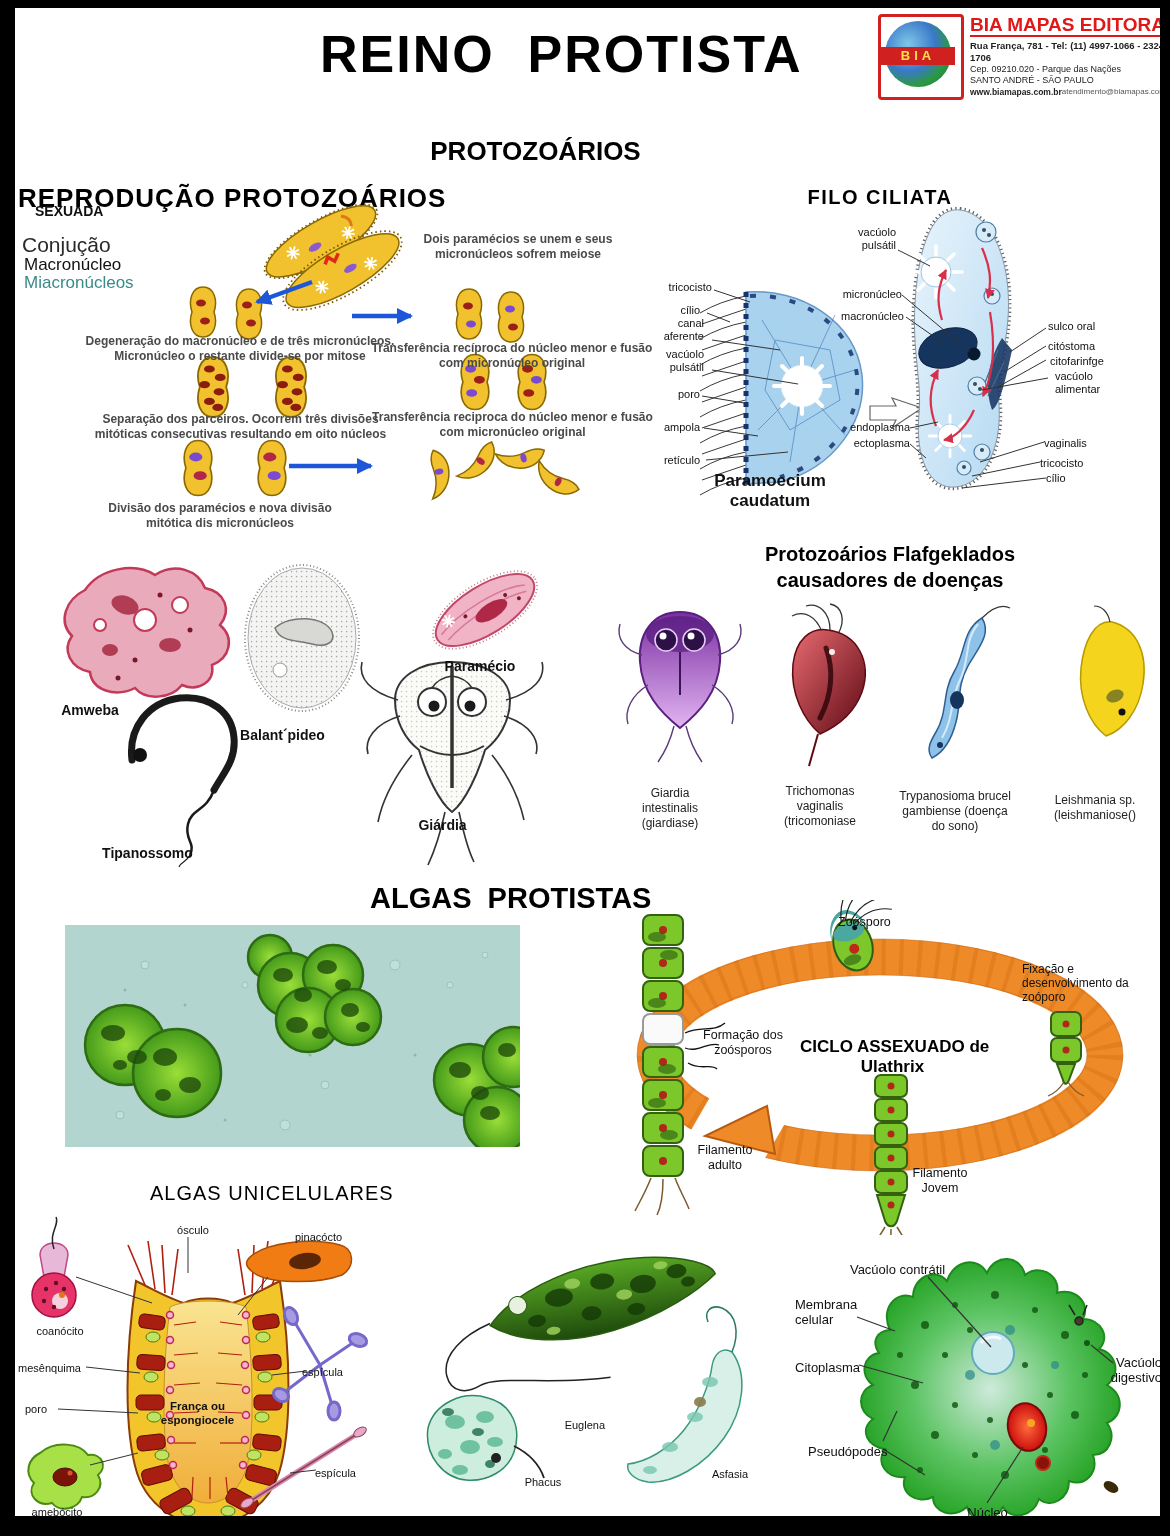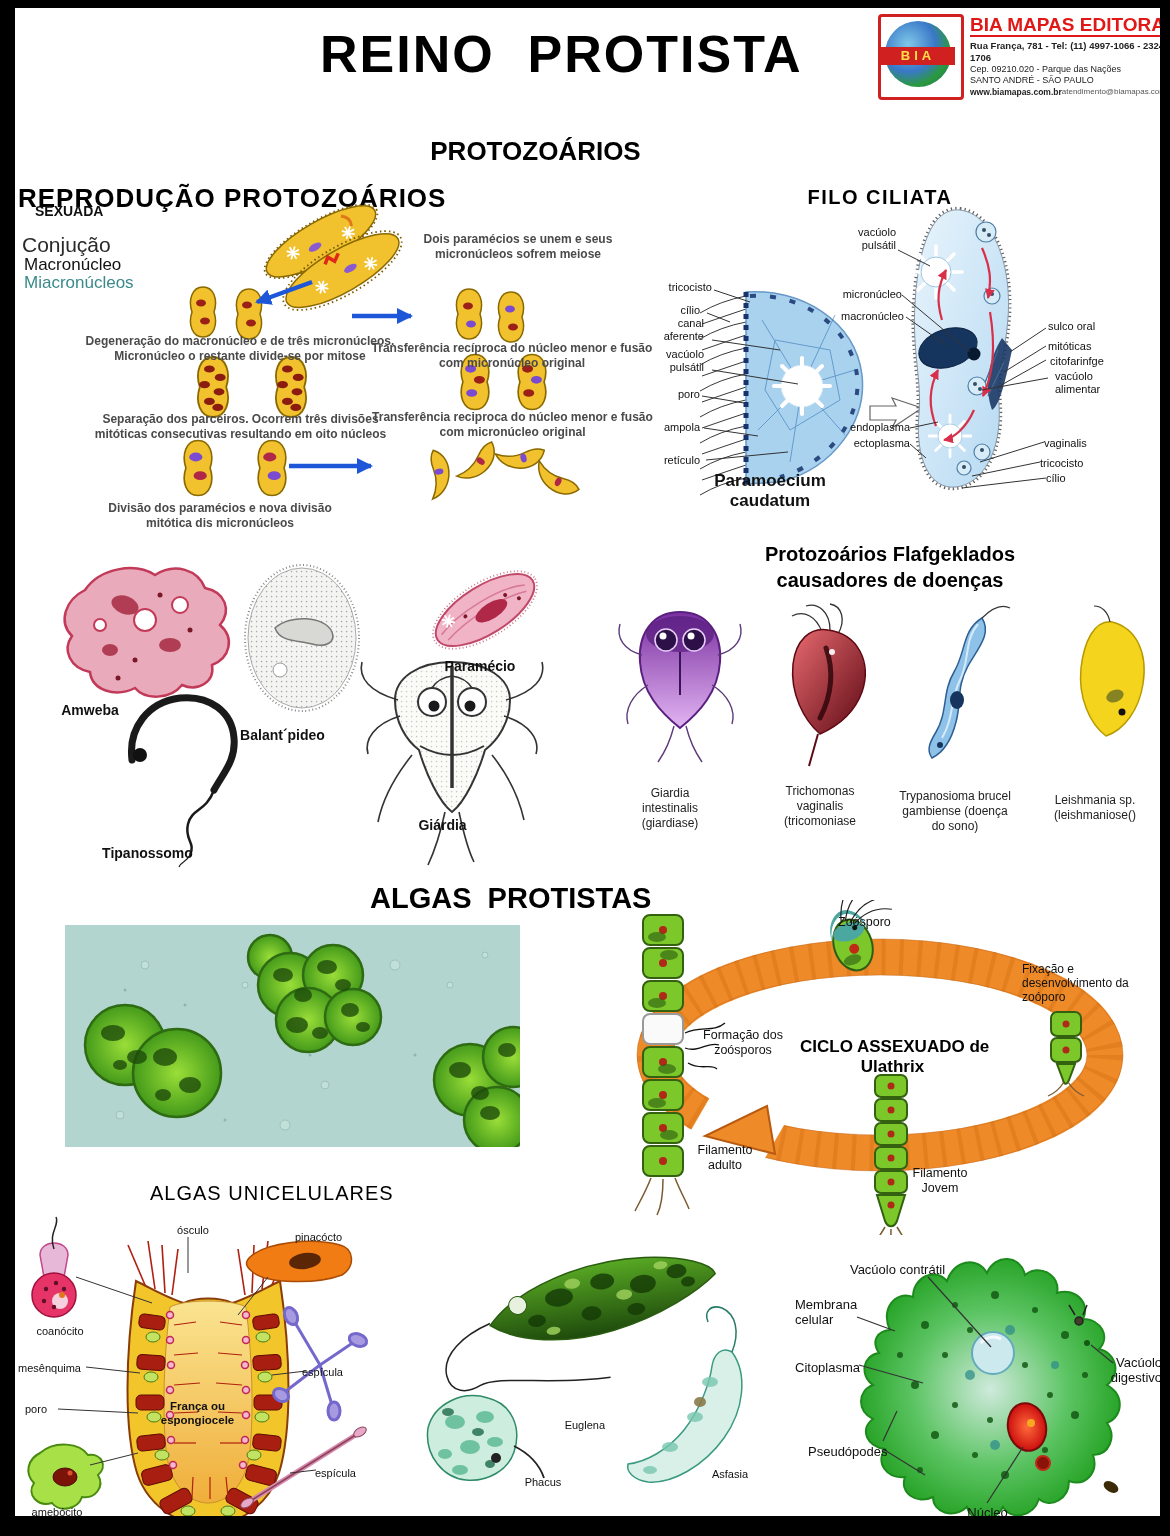--- a/index.html
+++ b/index.html
@@ -352,21 +352,21 @@
   <div class="lbl r" style="left:640px;top:304px;width:60px;">cílio</div>
   <div class="lbl r" style="left:644px;top:317px;width:60px;">canal aferente</div>
   <div class="lbl r" style="left:640px;top:348px;width:64px;">vacúolo pulsátil</div>
   <div class="lbl r" style="left:630px;top:388px;width:70px;">poro</div>
   <div class="lbl r" style="left:626px;top:421px;width:74px;">ampola</div>
   <div class="lbl r" style="left:620px;top:454px;width:80px;">retículo</div>
   <div class="lbl r" style="left:838px;top:226px;width:58px;">vacúolo pulsátil</div>
   <div class="lbl r" style="left:830px;top:288px;width:72px;">micronúcleo</div>
   <div class="lbl r" style="left:826px;top:310px;width:78px;">macronúcleo</div>
   <div class="lbl" style="left:1048px;top:320px;width:70px;">sulco oral</div>
-  <div class="lbl" style="left:1048px;top:340px;width:75px;">mitóticas</div>
+  <div class="lbl" style="left:1048px;top:340px;width:75px;">citóstoma</div>
   <div class="lbl" style="left:1050px;top:355px;width:80px;">citofarinfge</div>
   <div class="lbl" style="left:1055px;top:370px;width:64px;">vacúolo alimentar</div>
   <div class="lbl r" style="left:834px;top:421px;width:76px;">endoplasma</div>
   <div class="lbl r" style="left:834px;top:437px;width:76px;">ectoplasma</div>
   <div class="lbl" style="left:1044px;top:437px;width:72px;">vaginalis</div>
   <div class="lbl" style="left:1040px;top:457px;width:72px;">tricocisto</div>
   <div class="lbl" style="left:1046px;top:472px;width:60px;">cílio</div>
   <div class="lbl b c" style="left:690px;top:471px;width:160px;font-size:17px;">Paramoecium caudatum</div>
 
   <svg style="left:40px;top:550px;" width="560" height="320" viewBox="0 0 560 320">

